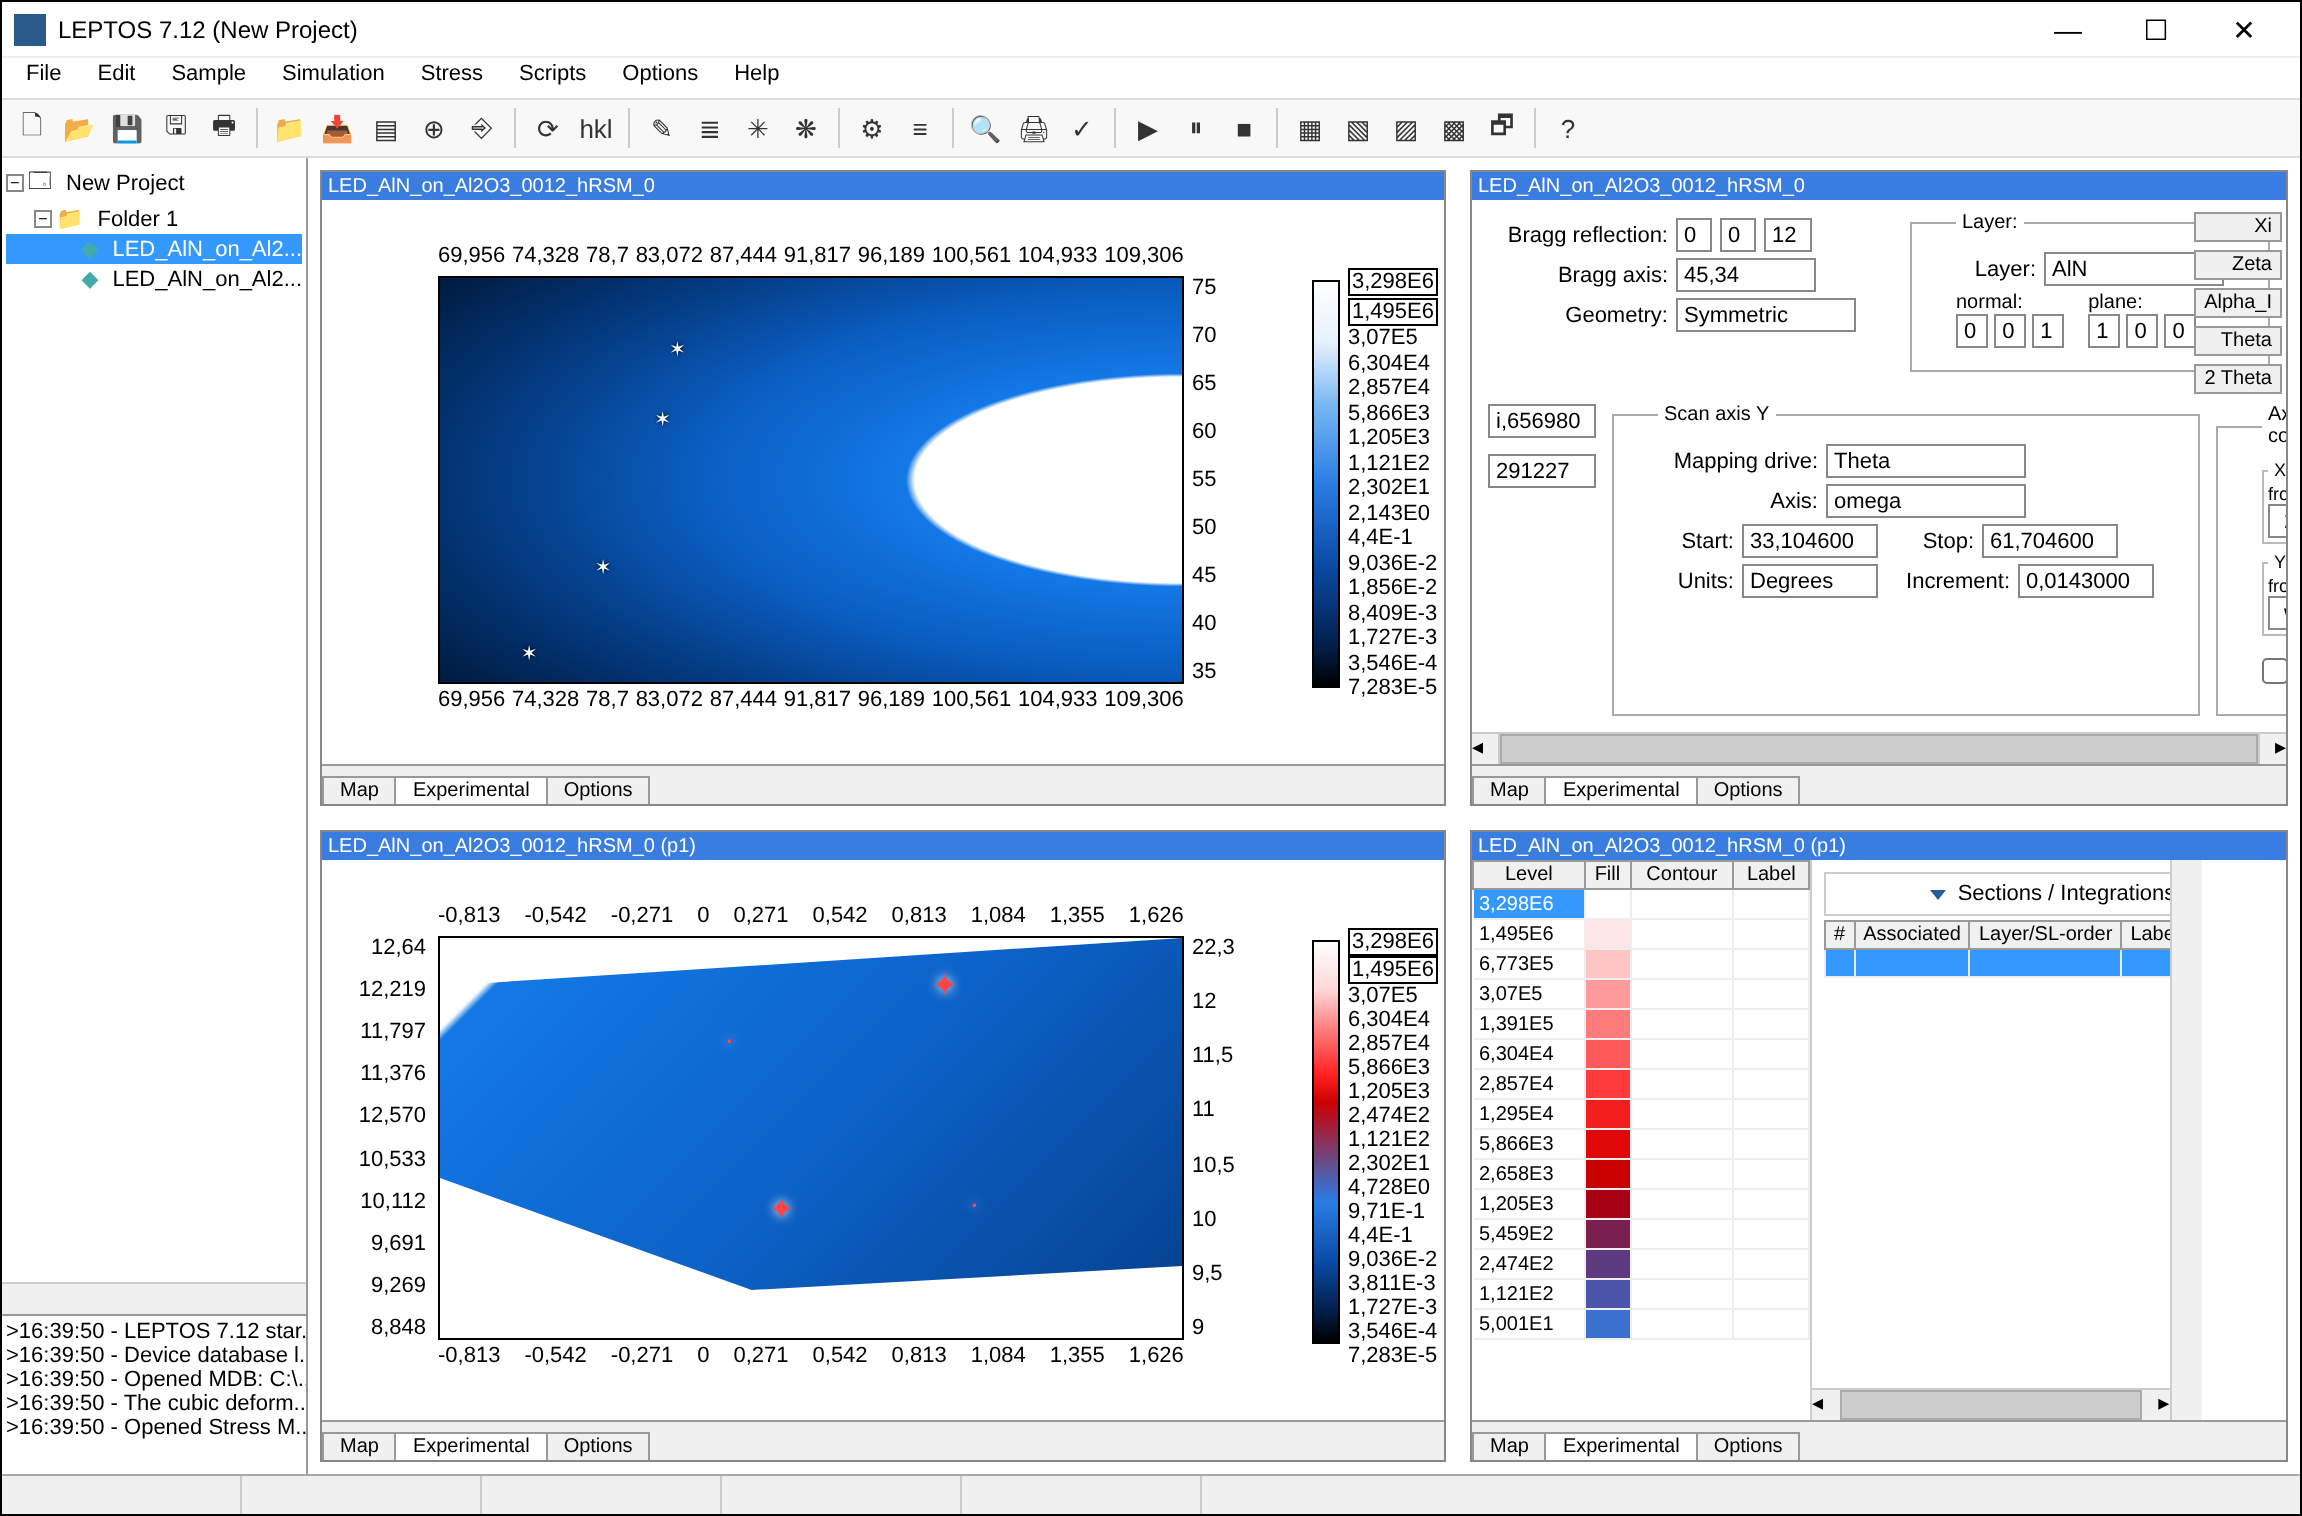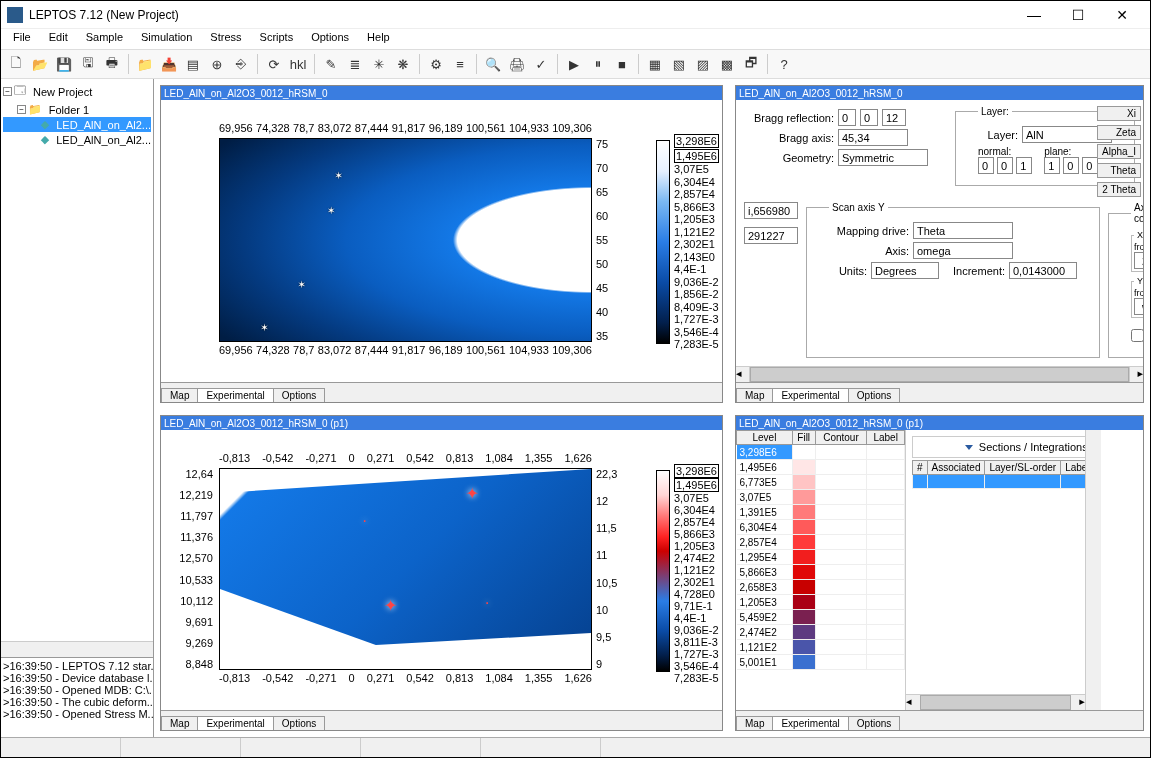--- a/index.html
+++ b/index.html
@@ -308,20 +308,26 @@
           <fieldset style="flex:1">
               <legend>Scan axis Y</legend>
             <div class="prow">
                 <label style="width:80px">Mapping drive:</label>
                 <input class="inp" style="width: 100px;" value="Theta">
               </div>
             <div class="prow">
                 <label style="width:80px">Axis:</label>
                 <input class="inp" style="width: 100px;" value="omega">
               </div>
+            <div class="prow">
+              <label style="width:38px">Start:</label>
+                <input class="inp" style="width: 68px;" value="33,104600">
+              <label style="width:38px;margin-left:6px">Stop:</label>
+                <input class="inp" style="width: 68px;" value="61,704600">
+            </div>
             <div class="prow">
               <label style="width:38px">Units:</label>
                 <input class="inp" style="width: 68px;" value="Degrees">
               <label style="width:56px;margin-left:6px">Increment:</label>
                 <input class="inp" style="width: 68px;" value="0,0143000">
             </div>
           </fieldset>
           <fieldset style="width:86px">
               <legend>Axis convertion</legend>
             <fieldset style="border:1px solid #bbb;padding:2px;margin-bottom:4px"><legend style="font-size:9px">X axis</legend>

